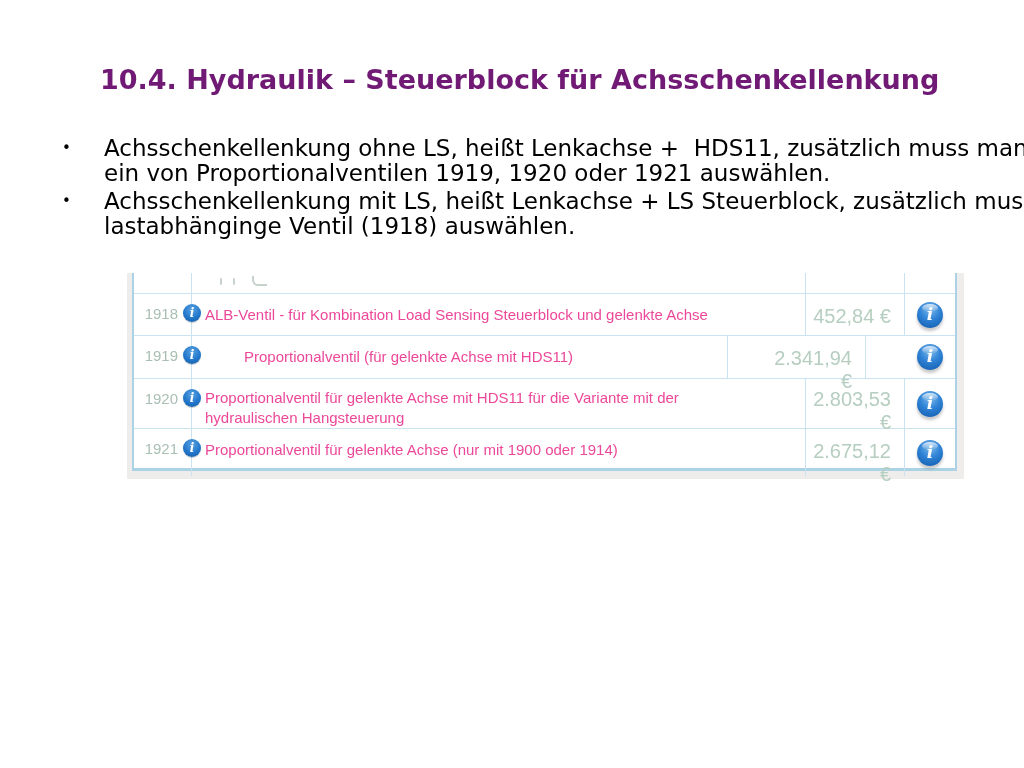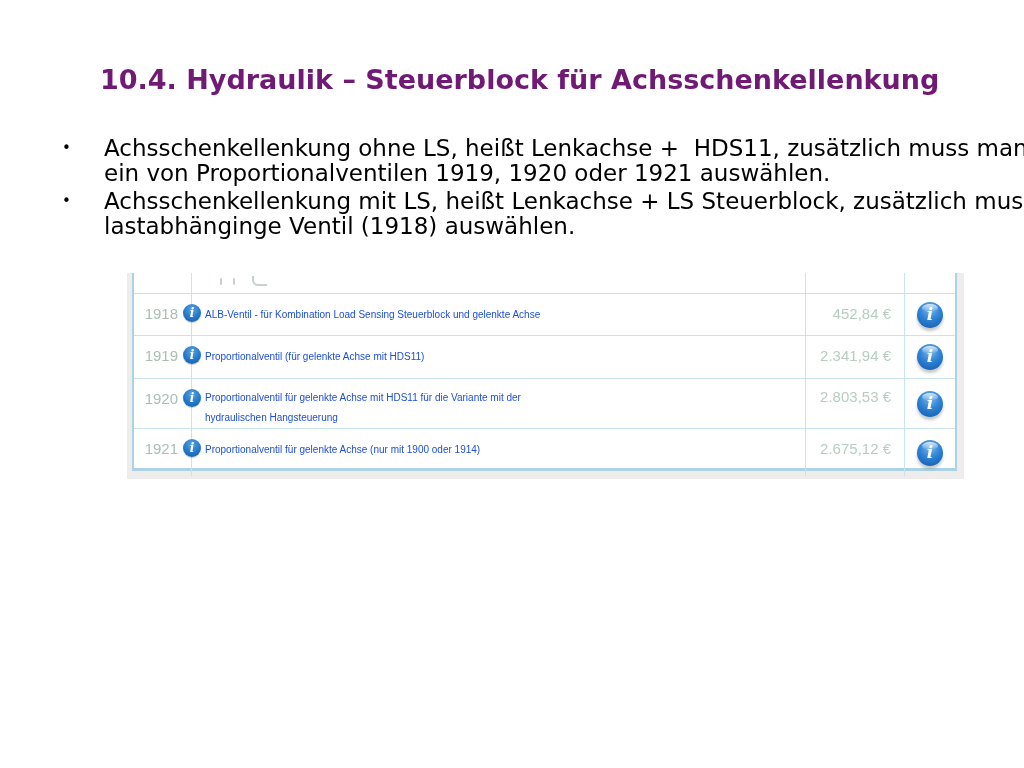--- a/index.html
+++ b/index.html
@@ -28,35 +28,35 @@
     margin-left:32px;
   }
   .shot-table{
     position:absolute;left:5px;right:7px;top:0;bottom:8px;background:#ffffff;
     border-left:2px solid #abd3e5;border-right:2px solid #abd3e5;border-bottom:3px solid #abd3e5;
     font-family:"Liberation Sans","DejaVu Sans",sans-serif;
   }
   .t-row{display:flex;box-sizing:border-box;}
   .t-row + .t-row{border-top:1px solid #c9e3f1;}
   .row-partial{height:20px;position:relative;}
-  .row-h42{height:42px;} .row-h43{height:43px;} .row-h50{height:50px;} .row-h40{height:48px;}
+  .row-h42{height:42px;} .row-h43{height:43px;gap:39px;} .row-h50{height:50px;} .row-h40{height:48px;}
   .cell{box-sizing:border-box;}
   .cell-code{
     flex:0 0 58px;border-right:1px solid #c9e3f1;position:relative;
     display:flex;justify-content:flex-end;align-items:flex-start;
     padding-top:11px;font-size:15px;color:#a9bfb3;
   }
   .cell-desc{
     flex:1 1 auto;border-right:1px solid #c9e3f1;
-    padding:11px 10px 0 13px;font-size:10px;line-height:20px;color:#1d4ed8;
+    padding:11px 10px 0 13px;font-size:15px;line-height:20px;color:#ec4899;
     white-space:pre-line;overflow:hidden;
   }
   .cell-price{
     flex:0 0 99px;border-right:1px solid #c9e3f1;text-align:right;
-    padding:11px 13px 0 0;font-size:15px;color:#b6cec0;
+    padding:11px 13px 0 0;font-size:20px;color:#b6cec0;
   }
   .cell-info{
     flex:0 0 50px;display:flex;align-items:center;justify-content:center;
   }
   
   .mini-info{
     position:relative;z-index:2;margin:-1px -10px 0 5px;
     width:18px;height:18px;border-radius:50%;
     background:radial-gradient(circle at 50% 30%,#5aa2e0 0%,#2277cc 55%,#145a9e 100%);
     color:#fff;font-family:"DejaVu Serif","Liberation Serif",serif;

